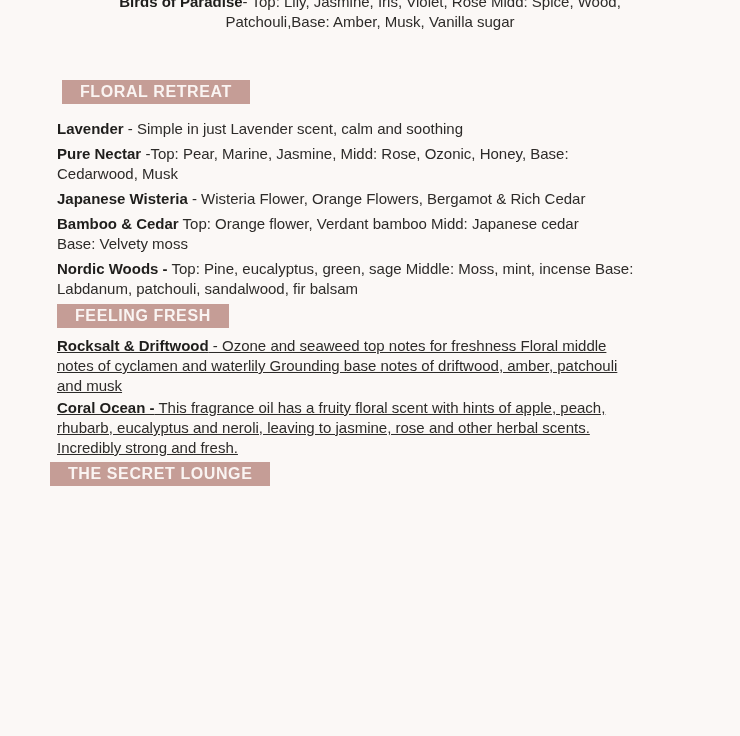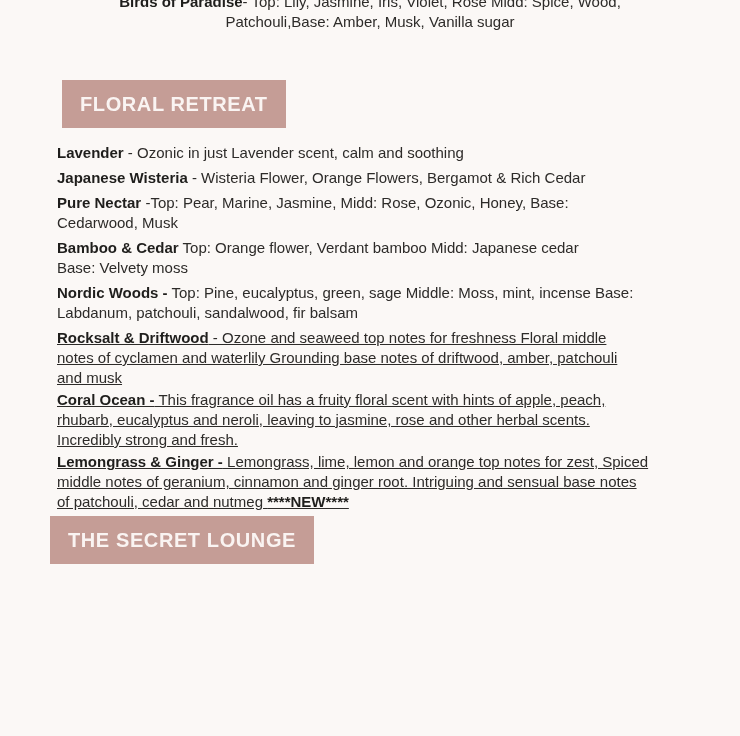--- a/index.html
+++ b/index.html
@@ -24,62 +24,60 @@
   .scent-desc { white-space: pre-line; }
   .intro {
     margin: -8px -14px 0 -57px;
     text-align: center;
   }
   .badge {
     display: inline-block;
     background: var(--badge, #c59d96);
     color: var(--badge-text, #faf4f2);
     font-weight: 700;
-    font-size: 20px;
+    font-size: 16px;
     line-height: 16px;
     letter-spacing: 0.6px;
-    padding: 16px 18px;
+    padding: 4px 18px;
   }
   .badge-row { line-height: 0; }
   .section-1 .badge-row { margin: 48px 0 15px 5px; }
   .section-2 .badge-row { margin: 2px 0 12px 7px; }
   .section-3 .badge-row { margin: 2px 0 8px 0; }
   .section-3 .entry { margin-bottom: 2px; text-decoration: underline; }
   .section-4 .badge-row { margin: 4px 0 0 -7px; }
 </style>
 </head>
 <body style="background: rgb(251, 248, 246); color: rgb(45, 43, 41);">
 
 <div class="page">
   <p class="entry intro">
     <b class="scent-name">Birds of Paradise</b><span class="scent-desc">- Top: Lily, Jasmine, Iris, Violet, Rose Midd: Spice, Wood,
 Patchouli,Base: Amber, Musk, Vanilla sugar</span>
   </p>
   <div id="sections">
       <section class="section section-1">
         <div class="badge-row"><div class="badge">FLORAL RETREAT</div></div>
-        <p class="entry"><b class="scent-name">Lavender</b><span class="scent-desc"> - Ozonic in just Lavender scent, calm and soothing</span></p>
-        <p class="entry"><b class="scent-name">Japanese Wisteria</b><span class="scent-desc"> - Wisteria Flower, Orange Flowers, Bergamot &amp; Rich Cedar</span></p>
+        <p class="entry"><b class="scent-name">Lavender</b><span class="scent-desc"> - Simple in just Lavender scent, calm and soothing</span></p>
         <p class="entry"><b class="scent-name">Pure Nectar</b><span class="scent-desc"> -Top: Pear, Marine, Jasmine, Midd: Rose, Ozonic, Honey, Base:
 Cedarwood, Musk</span></p>
+        <p class="entry"><b class="scent-name">Japanese Wisteria</b><span class="scent-desc"> - Wisteria Flower, Orange Flowers, Bergamot &amp; Rich Cedar</span></p>
       </section>
       <section class="section section-2">
         <p class="entry"><b class="scent-name">Bamboo &amp; Cedar</b><span class="scent-desc"> Top: Orange flower, Verdant bamboo Midd: Japanese cedar
 Base: Velvety moss</span></p>
         <p class="entry"><b class="scent-name">Nordic Woods -</b><span class="scent-desc"> Top: Pine, eucalyptus, green, sage Middle: Moss, mint, incense Base:
 Labdanum, patchouli, sandalwood, fir balsam</span></p>
       </section>
       <section class="section section-3">
+        <div class="badge-row"><div class="badge">FEELING FRESH</div></div>
         <p class="entry"><b class="scent-name">Rocksalt &amp; Driftwood</b><span class="scent-desc"> - Ozone and seaweed top notes for freshness Floral middle
 notes of cyclamen and waterlily Grounding base notes of driftwood, amber, patchouli
 and musk</span></p>
         <p class="entry"><b class="scent-name">Coral Ocean -</b><span class="scent-desc"> This fragrance oil has a fruity floral scent with hints of apple, peach,
 rhubarb, eucalyptus and neroli, leaving to jasmine, rose and other herbal scents.
 Incredibly strong and fresh.</span></p>
-        <p class="entry"><b class="scent-name">Lemongrass &amp; Ginger -</b><span class="scent-desc"> Lemongrass, lime, lemon and orange top notes for zest, Spiced
-middle notes of geranium, cinnamon and ginger root. Intriguing and sensual base notes
-of patchouli, cedar and nutmeg </span><b class="scent-new">****NEW****</b></p>
       </section>
       <section class="section section-4">
         <div class="badge-row"><div class="badge">THE SECRET LOUNGE</div></div>
       </section>
     </div>
 </div>
 
 </body></html>

